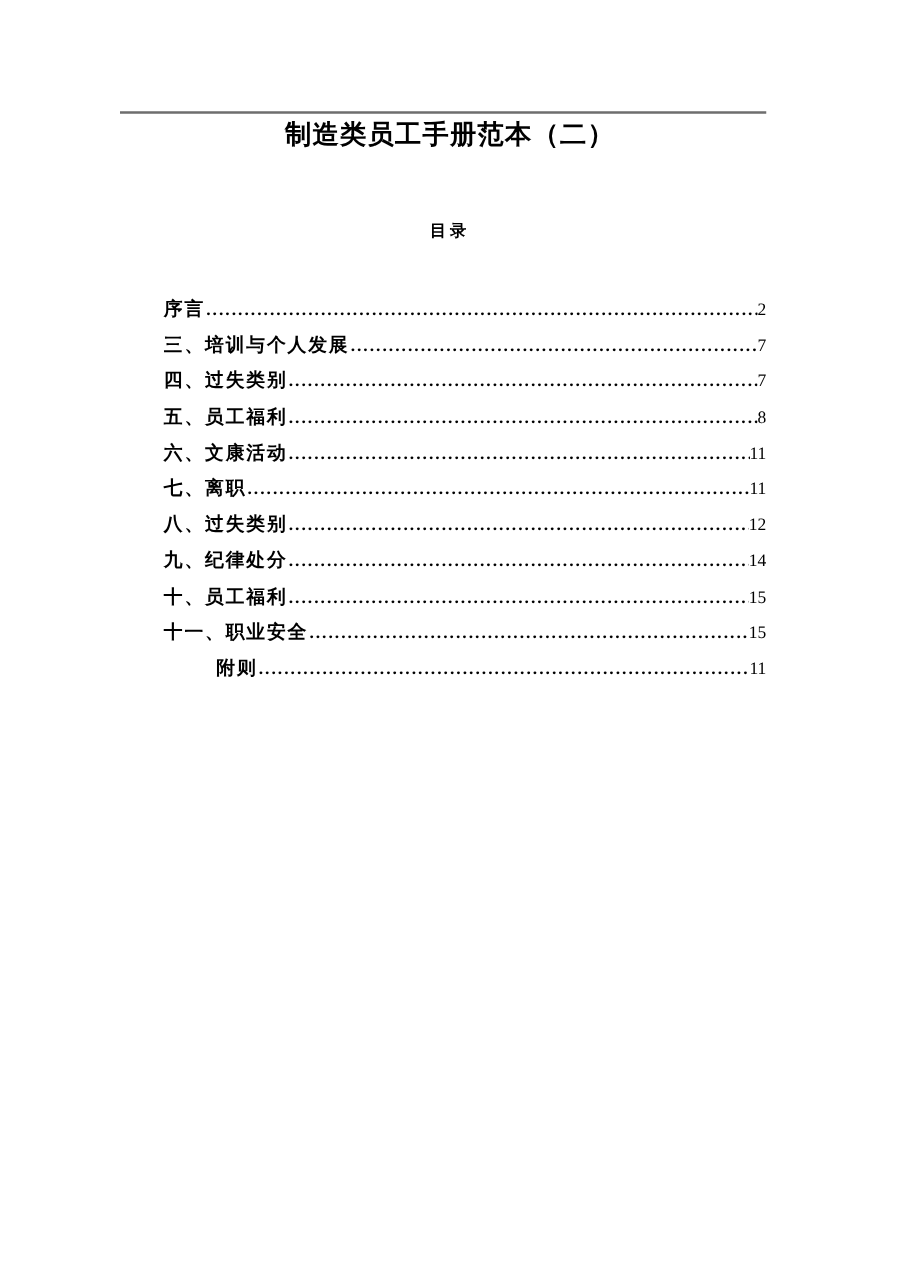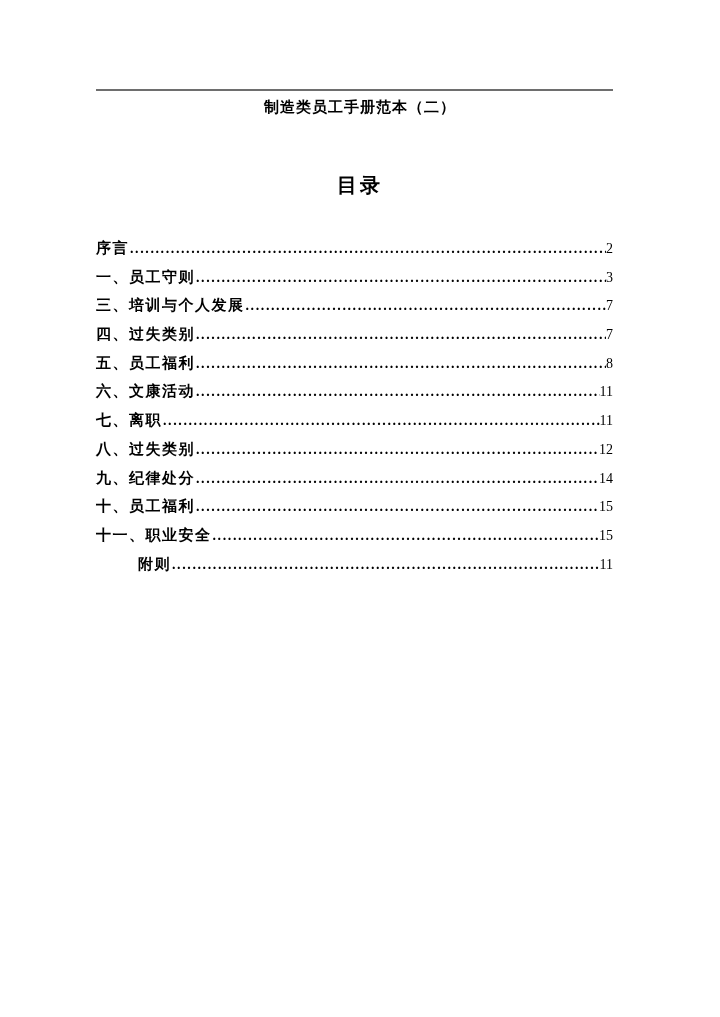--- a/index.html
+++ b/index.html
@@ -23,49 +23,50 @@
     width: 517px;
     height: 2px;
     background: #6e6e6e;
   }
   .doc-title {
     position: absolute;
     left: 0;
     top: 92px;
     width: 720px;
     text-align: center;
-    font-size: 15px;
+    font-size: 21px;
     font-weight: bold;
     letter-spacing: 1px;
     line-height: 30px;
   }
   .toc-heading {
     position: absolute;
     left: 0;
     top: 173px;
     width: 720px;
     text-align: center;
-    font-size: 20px;
+    font-size: 13px;
     font-weight: bold;
     letter-spacing: 3px;
     line-height: 24px;
   }
   .toc {
     position: absolute;
     left: 96px;
     top: 234px;
     width: 517px;
   }
   .toc-row {
     display: flex;
     align-items: baseline;
     height: 28.7px;
     font-size: 15px;
     font-weight: bold;
     line-height: 28.7px;
+    margin-left: 35px;
   }
   .toc-row.indent {
     padding-left: 42px;
   }
   .toc-label {
     white-space: nowrap;
     letter-spacing: 1.5px;
     flex: 0 0 auto;
   }
   .toc-leader {
@@ -99,25 +100,20 @@
   <div class="toc-heading">目录</div>
 
   <div class="toc">
 
     <div class="toc-row">
       <span class="toc-label">序言</span>
       <span class="toc-leader"></span>
       <span class="toc-page">2</span>
     </div>
 
-    <div class="toc-row">
-      <span class="toc-label">一、员工守则</span>
-      <span class="toc-leader"></span>
-      <span class="toc-page">3</span>
-    </div>
 
 
     <div class="toc-row">
       <span class="toc-label">三、培训与个人发展</span>
       <span class="toc-leader"></span>
       <span class="toc-page">7</span>
     </div>
 
     <div class="toc-row">
       <span class="toc-label">四、过失类别</span>

